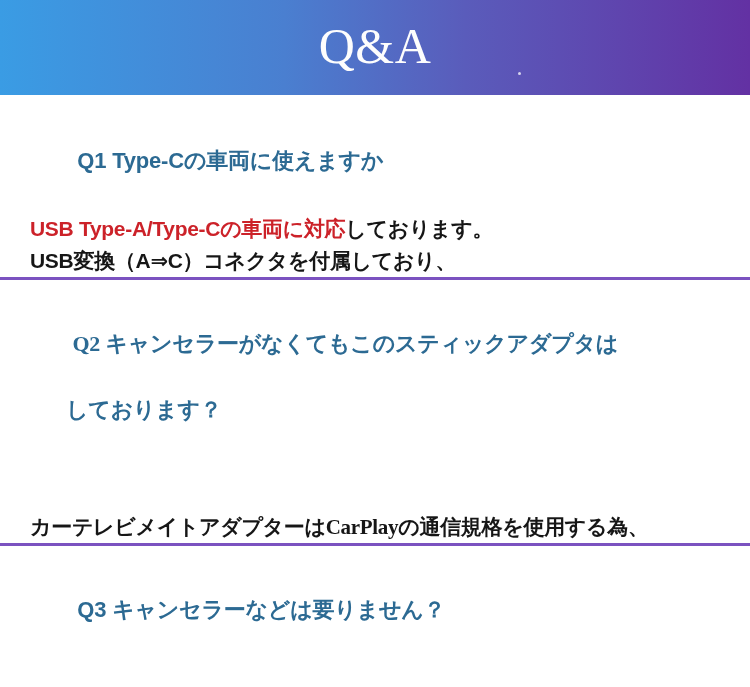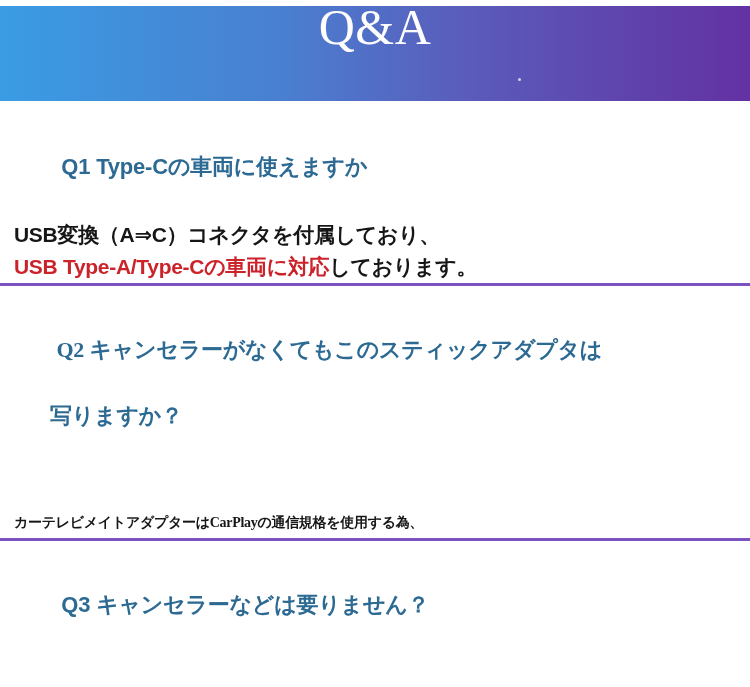--- a/index.html
+++ b/index.html
@@ -24,24 +24,23 @@
   }
 
   
   .header-band {
     position: relative;
     width: 750px;
     height: 95px;
     flex: 0 0 95px;
     background: linear-gradient(to right, #3a9ce4 0%, #4a7fd0 38%, #5a5cbb 62%, #6331a3 100%);
     display: flex;
-    align-items: flex-start;
+    align-items: center;
     justify-content: center;
     overflow: hidden;
-    margin-top: 6px;
   }
   .header-title {
     font-family: "Liberation Serif", "DejaVu Serif", serif;
     font-size: 50px;
     line-height: 1;
     color: #fdfdfd;
     letter-spacing: 0.5px;
     font-weight: 400;
     margin-top: -4px;
     user-select: none;
@@ -57,21 +56,21 @@
   }
 
   
   .qa-body {
     flex: 1 1 auto;
     padding: 0;
     background: #ffffff;
   }
 
   .qa-block {
-    padding: 0 14px;
+    padding: 0 30px;
     box-sizing: border-box;
     border-radius: 20px;
   }
 
   .qa-divider {
     width: 750px;
     height: 3px;
     background: #7b52c0;
     margin: 0;
     border: 0;
@@ -103,52 +102,52 @@
   }
   .em-red {
     color: #cc2229;
   }
 
   
   .blk-q1 { padding-top: 16px; }
   .blk-q1 .qa-answer { margin-top: 3px; }
 
   .blk-q2 { padding-top: 14px; font-family: Liberation Serif, serif; }
-  .blk-q2 .qa-answer { margin-top: 9px; font-size: 14px; line-height: 31px; }
+  .blk-q2 .qa-answer { margin-top: 20px; font-size: 21px; line-height: 31px; }
 
   .blk-q3 { padding-top: 14px; }
 </style>
 </head>
 <body>
 
 <div id="page">
 
   <div class="header-band">
     <div class="header-title">Q&amp;A</div>
     <div class="header-dot"></div>
   </div>
 
   <div class="qa-body">
 
     <div class="qa-block blk-q1">
       <div class="qa-question">
         <span class="q-line-1">Q1 Type-Cの車両に使えますか</span>
       </div>
       <div class="qa-answer">
+        <span class="ans-line"><span class="em-red">USB Type-A/Type-Cの車両に対応</span><span>しております。</span></span>
         <span class="ans-line"><span>USB変換（A⇒C）コネクタを付属しており、</span></span>
-        <span class="ans-line"><span class="em-red">USB Type-A/Type-Cの車両に対応</span><span>しております。</span></span>
       </div>
     </div>
 
     <hr class="qa-divider">
 
     <div class="qa-block blk-q2">
       <div class="qa-question">
         <span class="q-line-1">Q2 キャンセラーがなくてもこのスティックアダプタは</span>
-        <span class="q-line-2">写りますか？</span>
+        <span class="q-line-2">しております？</span>
       </div>
       <div class="qa-answer">
         <span class="ans-line"><span>カーテレビメイトアダプターはCarPlayの通信規格を使用する為、</span></span>
       </div>
     </div>
 
     <hr class="qa-divider">
 
     <div class="qa-block blk-q3">
       <div class="qa-question">

